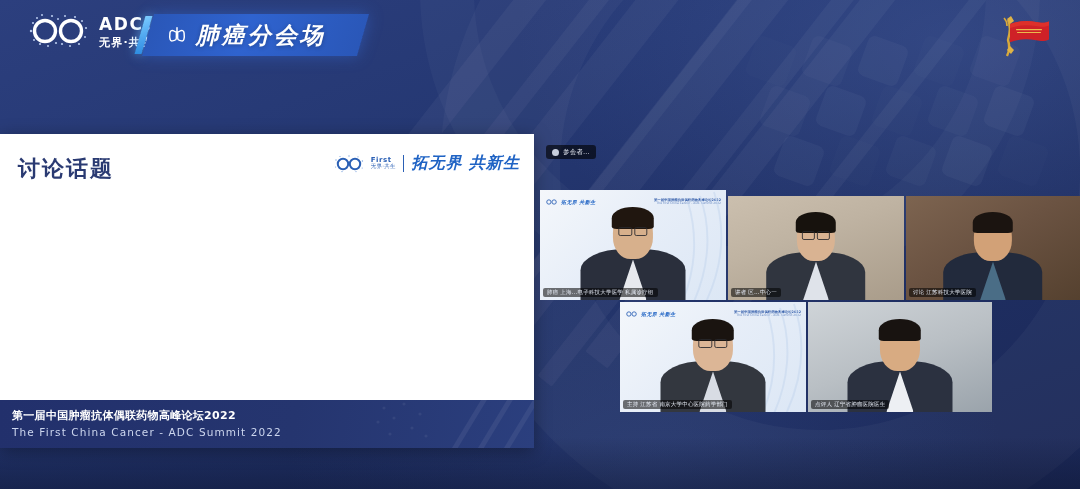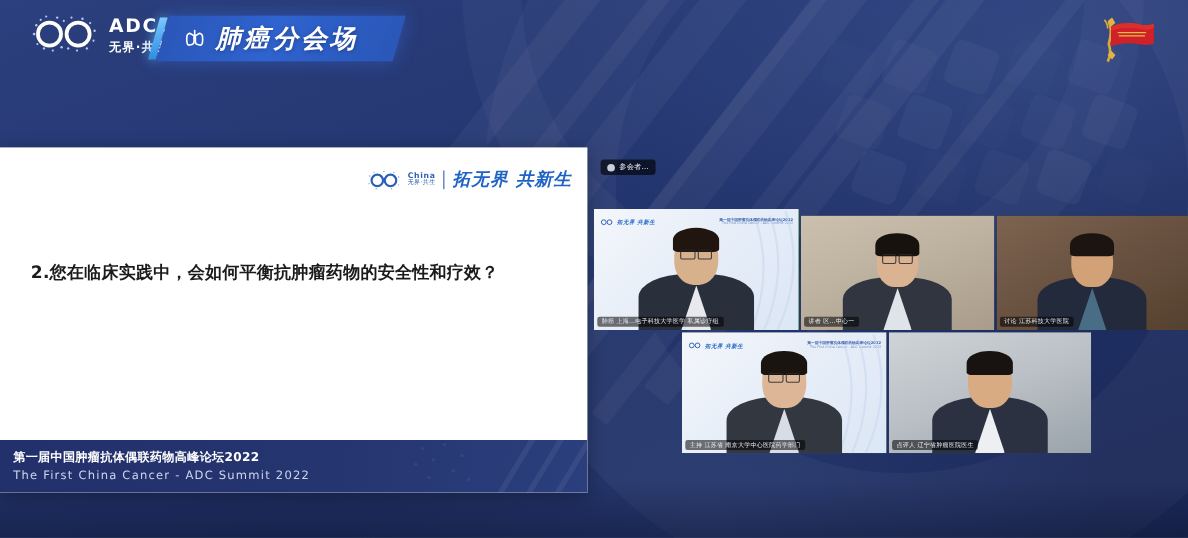--- a/index.html
+++ b/index.html
@@ -240,47 +240,47 @@
       <path d="M16 12c8-3 17-4 26-2 6 1.3 9 1 13-.6v4c-4 1.6-7 1.8-13 .7-9-1.7-18-1-26 1.9z" fill="#e0352c" opacity=".8"></path>
       <g fill="#ecc34f" opacity=".95">
         <rect x="22" y="17" width="26" height="1.3" rx=".6"></rect>
         <rect x="23" y="20" width="24" height="1.1" rx=".5"></rect>
       </g>
       <path d="M10 6c2 2 3 5 3 8" stroke="#d8a93a" stroke-width="1.6" fill="none"></path>
     </svg>
   </div>
 
   <div class="slide">
+    <div class="slide-title">讨论话题</div>
 
     <div class="slide-logo">
       <svg class="inf2" viewBox="0 0 30 18">
         <circle cx="9" cy="9" r="5.2" fill="none" stroke="#2b60b5" stroke-width="2"></circle>
         <circle cx="21" cy="9" r="5.2" fill="none" stroke="#2b60b5" stroke-width="2"></circle>
         <g fill="#7fa6dd">
           <circle cx="2" cy="5" r=".7"></circle>
             <circle cx="1.6" cy="12" r=".6"></circle>
             <circle cx="6" cy="1.5" r=".6"></circle>
           <circle cx="15" cy="1" r=".7"></circle>
             <circle cx="24" cy="1.8" r=".6"></circle>
             <circle cx="28.4" cy="6" r=".7"></circle>
           <circle cx="28.2" cy="13" r=".6"></circle>
             <circle cx="22" cy="16.6" r=".6"></circle>
             <circle cx="8" cy="16.6" r=".7"></circle>
         </g>
       </svg>
       <div class="sl-a">
-        <b>China</b>
+        <b>First</b>
         <i>无界·共生</i>
       </div>
       <div class="bar"></div>
       <div class="sl-b">拓无界 共新生</div>
     </div>
 
     <div class="qlist">
-      <div class="q">2.您在临床实践中，会如何平衡抗肿瘤药物的安全性和疗效？</div>
     </div>
 
     <div class="slide-footer">
       <svg class="sf-deco" viewBox="0 0 220 72">
         <g stroke="rgba(255,255,255,.13)" stroke-width="5" fill="none">
           <path d="M120 78 L172 -8"></path>
             <path d="M146 78 L198 -8"></path>
             <path d="M172 78 L224 -8"></path>
         </g>
         <g fill="rgba(255,255,255,.12)">

